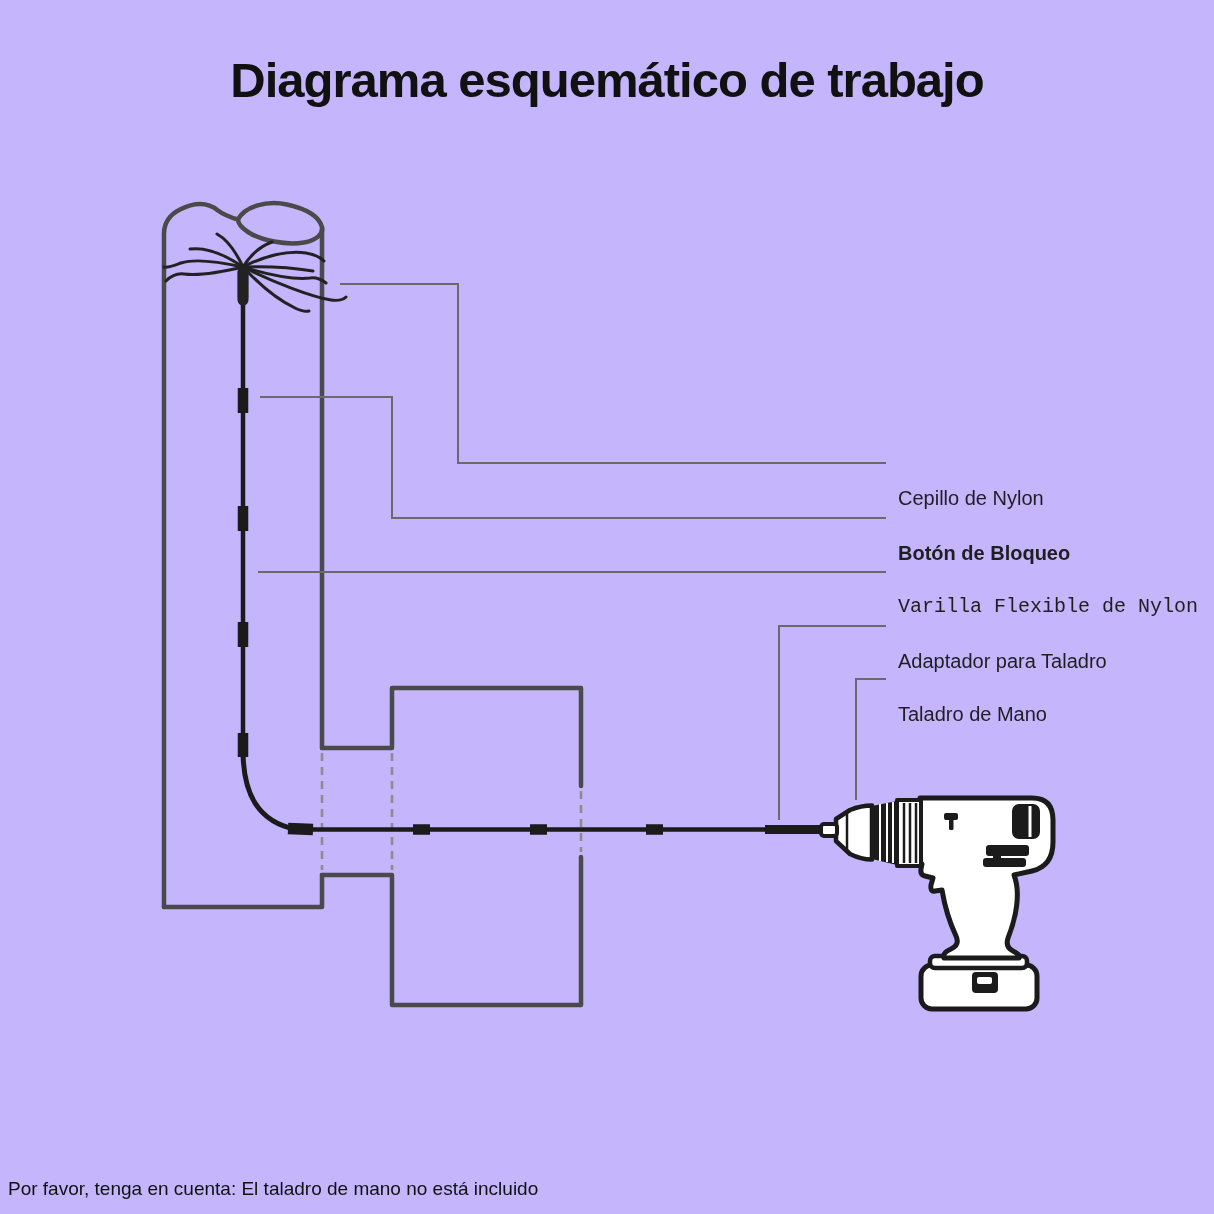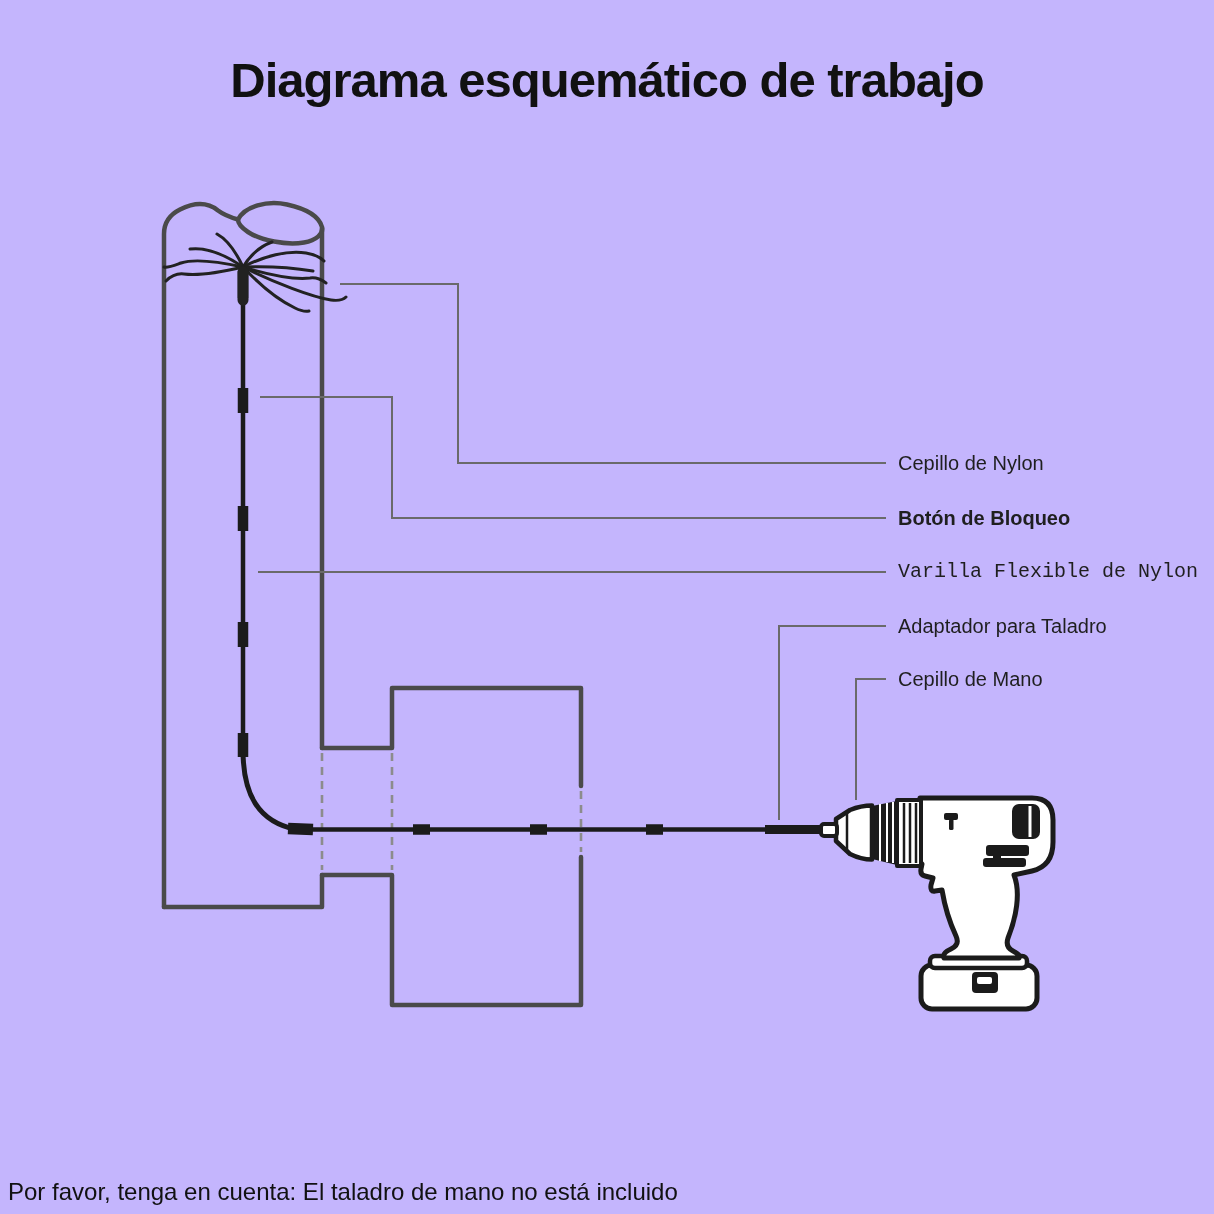--- a/index.html
+++ b/index.html
@@ -7,29 +7,29 @@
     position:relative;width:1214px;height:1214px;background:#c4b5fd;overflow:hidden;
     font-family:"Liberation Sans",sans-serif;color:#1a1a1a;
   }
   .title{
     position:absolute;top:52px;left:0;width:100%;text-align:center;
     font-size:49px;font-weight:bold;letter-spacing:-1px;color:#111;margin:0;
   }
   .diagram-svg{position:absolute;left:0;top:0;}
   .part-label{
     position:absolute;left:898px;height:26px;line-height:26px;
-    font-size:20px;color:#1f1f1f;white-space:nowrap;
+    font-size:20px;color:#1f1f1f;white-space:nowrap;margin-top:35px;
   }
   .lbl-brush{top:450px;}
   .lbl-lock{top:505px;font-weight:bold;}
   .lbl-rod{top:559px;font-family:Liberation Mono, monospace;}
   .lbl-adapter{top:613px;}
   .lbl-drill{top:666px;}
   .footnote{
-    position:absolute;left:8px;top:1178px;font-size:24px;color:#111;white-space:nowrap;
+    position:absolute;left:8px;top:1178px;font-size:19px;color:#111;white-space:nowrap;
   }
 </style>
 </head>
 <body>
 
 <div class="canvas">
 
   <h1 class="title">Diagrama esquemático de trabajo</h1>
 
   <svg class="diagram-svg" width="1214" height="1214" viewBox="0 0 1214 1214">
@@ -147,17 +147,17 @@
         <rect x="972" y="972" width="26" height="21" rx="4" fill="#1b1b1b"></rect>
         <rect x="977" y="977" width="15" height="7" rx="2" fill="#fff"></rect>
       </g>
     </g>
   </svg>
 
   <div class="part-label lbl-brush">Cepillo de Nylon</div>
   <div class="part-label lbl-lock">Botón de Bloqueo</div>
   <div class="part-label lbl-rod">Varilla Flexible de Nylon</div>
   <div class="part-label lbl-adapter">Adaptador para Taladro</div>
-  <div class="part-label lbl-drill">Cepillo de Mano</div>
+  <div class="part-label lbl-drill">Taladro de Mano</div>
 
   <div class="footnote">Por favor, tenga en cuenta: El taladro de mano no está incluido</div>
 
 </div>
 
 </body></html>

